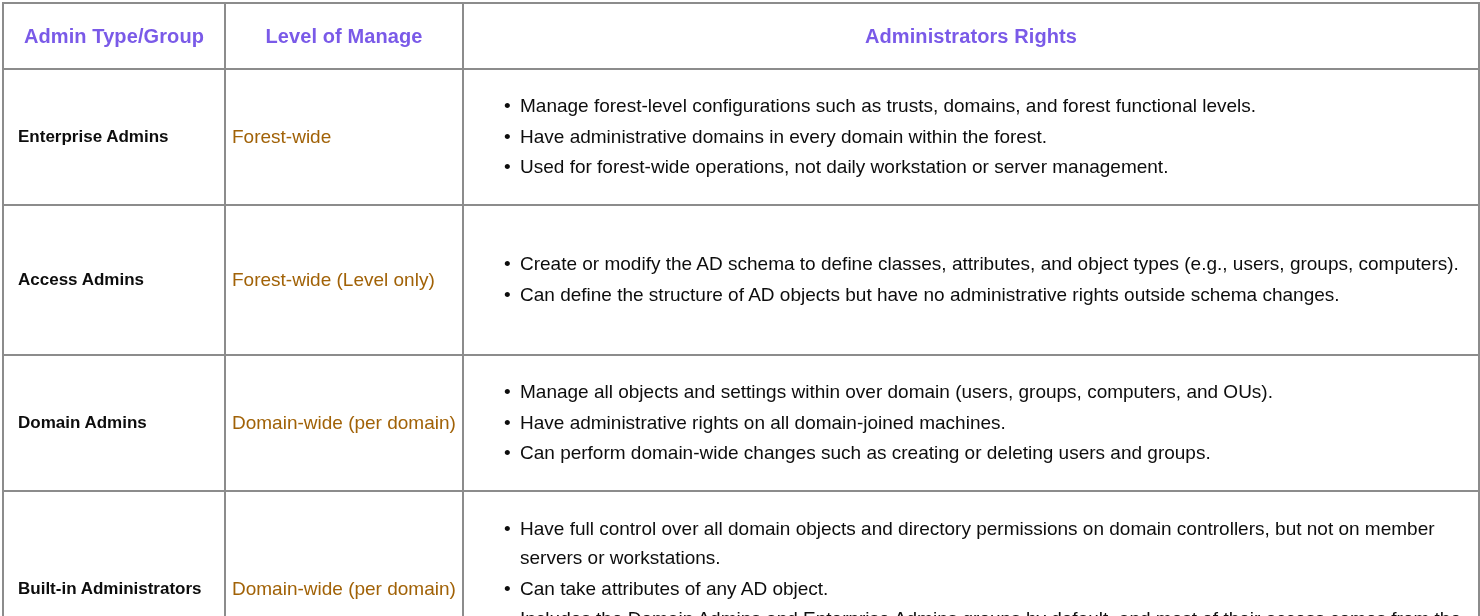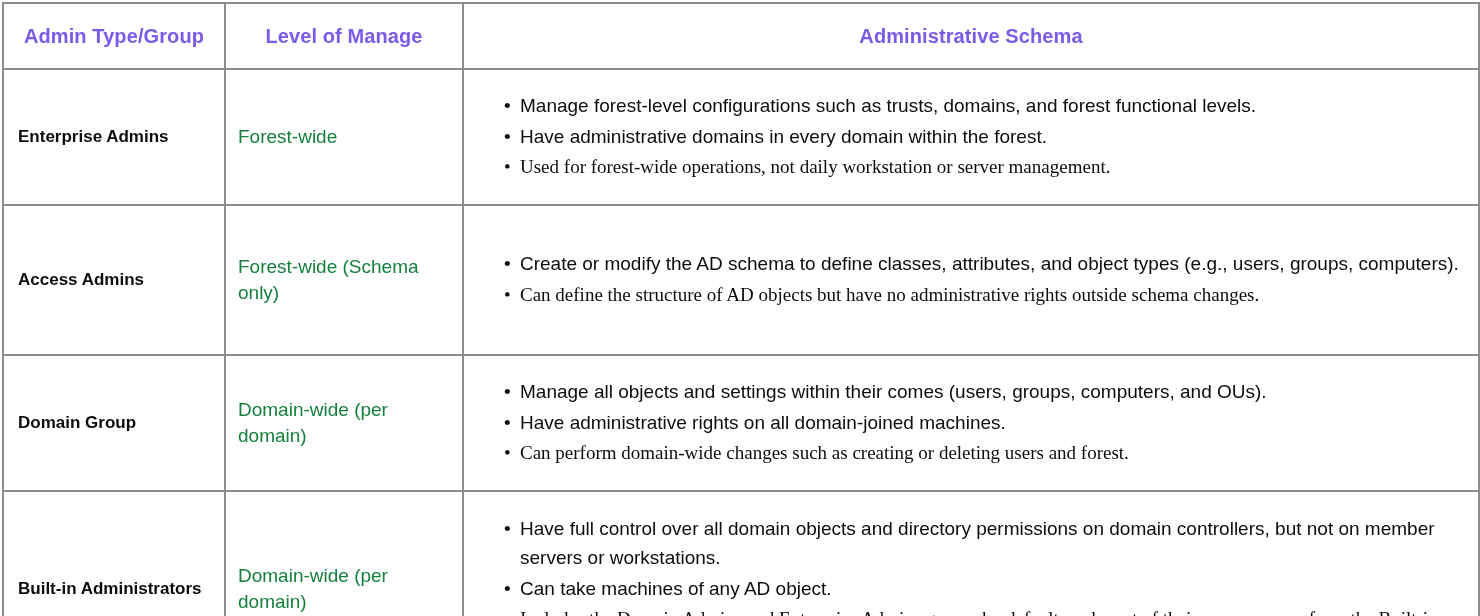--- a/index.html
+++ b/index.html
@@ -55,46 +55,46 @@
   
   td.cell-type {
     padding: 10px 14px;
     font-weight: bold;
     font-size: 17px;
     line-height: 1.35;
     color: #0d0d0d;
   }
 
   td.cell-level {
-    padding: 10px 12px;
+    padding: 10px 6px;
     font-weight: normal;
     font-size: 19px;
     line-height: 1.35;
-    color: #15803d;
+    color: #a16207;
   }
 
   td.cell-rights {
     padding: 12px 16px 12px 10px;
     font-size: 19px;
     line-height: 1.52;
     color: #0d0d0d;
     margin-top: 22px;
   }
 
   ul.rights-list {
     margin: 0;
     padding: 0 0 0 30px;
     list-style: none;
   }
   ul.rights-list li {
     position: relative;
     padding: 0 0 0 16px;
     margin: 0 0 2px 0;
   }
-  ul.rights-list li:last-child { margin-bottom: 0; font-family: Liberation Serif, serif; }
+  ul.rights-list li:last-child { margin-bottom: 0; }
   ul.rights-list li::before {
     content: "\2022";
     position: absolute;
     left: 0;
     top: 0;
     font-size: 19px;
     line-height: 1.52;
     color: #0d0d0d;
   }
 
@@ -111,62 +111,62 @@
   <table class="admin-table">
     <colgroup>
       <col class="col-type">
       <col class="col-level">
       <col class="col-rights">
     </colgroup>
     <thead>
       <tr>
         <th>Admin Type/Group</th>
         <th>Level of Manage</th>
-        <th>Administrative Schema</th>
+        <th>Administrators Rights</th>
       </tr>
     </thead>
     <tbody id="table-body">
         <tr class="row-0">
           <td class="cell-type">Enterprise Admins</td>
           <td class="cell-level">Forest-wide</td>
           <td class="cell-rights">
             <ul class="rights-list">
               <li>Manage forest-level configurations such as trusts, domains, and forest functional levels.</li>
               <li>Have administrative domains in every domain within the forest.</li>
               <li>Used for forest-wide operations, not daily workstation or server management.</li>
             </ul>
           </td>
         </tr>
         <tr class="row-1">
           <td class="cell-type">Access Admins</td>
-          <td class="cell-level">Forest-wide (Schema only)</td>
+          <td class="cell-level">Forest-wide (Level only)</td>
           <td class="cell-rights">
             <ul class="rights-list">
               <li>Create or modify the AD schema to define classes, attributes, and object types (e.g., users, groups, computers).</li>
               <li>Can define the structure of AD objects but have no administrative rights outside schema changes.</li>
             </ul>
           </td>
         </tr>
         <tr class="row-2">
-          <td class="cell-type">Domain Group</td>
+          <td class="cell-type">Domain Admins</td>
           <td class="cell-level">Domain-wide (per domain)</td>
           <td class="cell-rights">
             <ul class="rights-list">
-              <li>Manage all objects and settings within their comes (users, groups, computers, and OUs).</li>
+              <li>Manage all objects and settings within over domain (users, groups, computers, and OUs).</li>
               <li>Have administrative rights on all domain-joined machines.</li>
-              <li>Can perform domain-wide changes such as creating or deleting users and forest.</li>
+              <li>Can perform domain-wide changes such as creating or deleting users and groups.</li>
             </ul>
           </td>
         </tr>
         <tr class="row-3">
           <td class="cell-type">Built-in Administrators</td>
           <td class="cell-level">Domain-wide (per domain)</td>
           <td class="cell-rights">
             <ul class="rights-list">
               <li>Have full control over all domain objects and directory permissions on domain controllers, but not on member servers or workstations.</li>
-              <li>Can take machines of any AD object.</li>
+              <li>Can take attributes of any AD object.</li>
               <li>Includes the Domain Admins and Enterprise Admins groups by default, and most of their access comes from the Built-in Administrators group.</li>
             </ul>
           </td>
         </tr>
       </tbody>
   </table>
 </div>
 
 </body></html>

